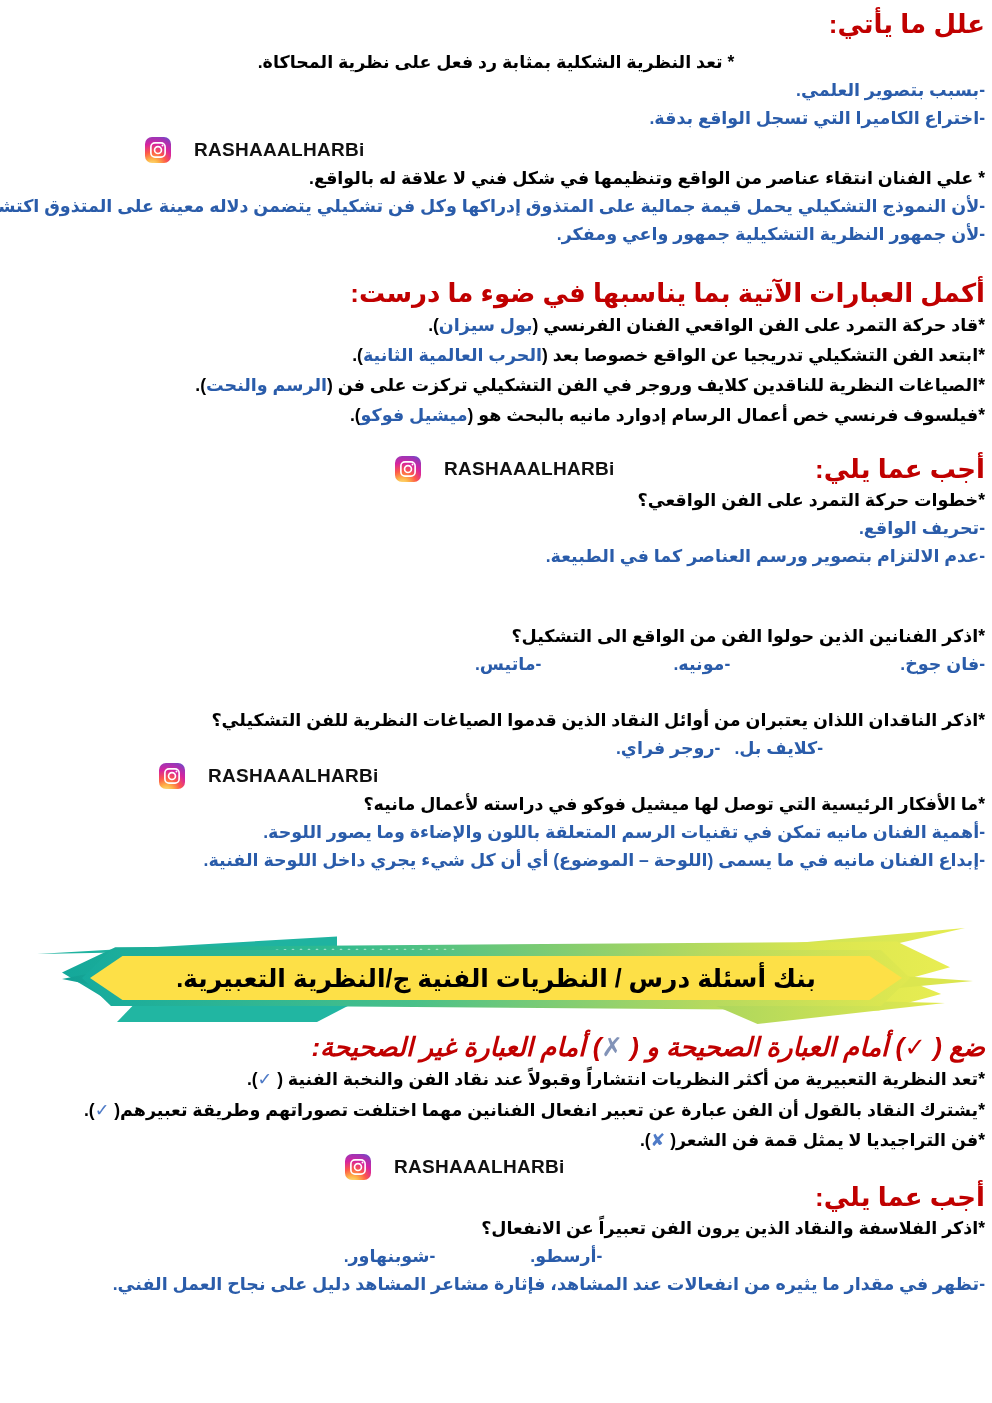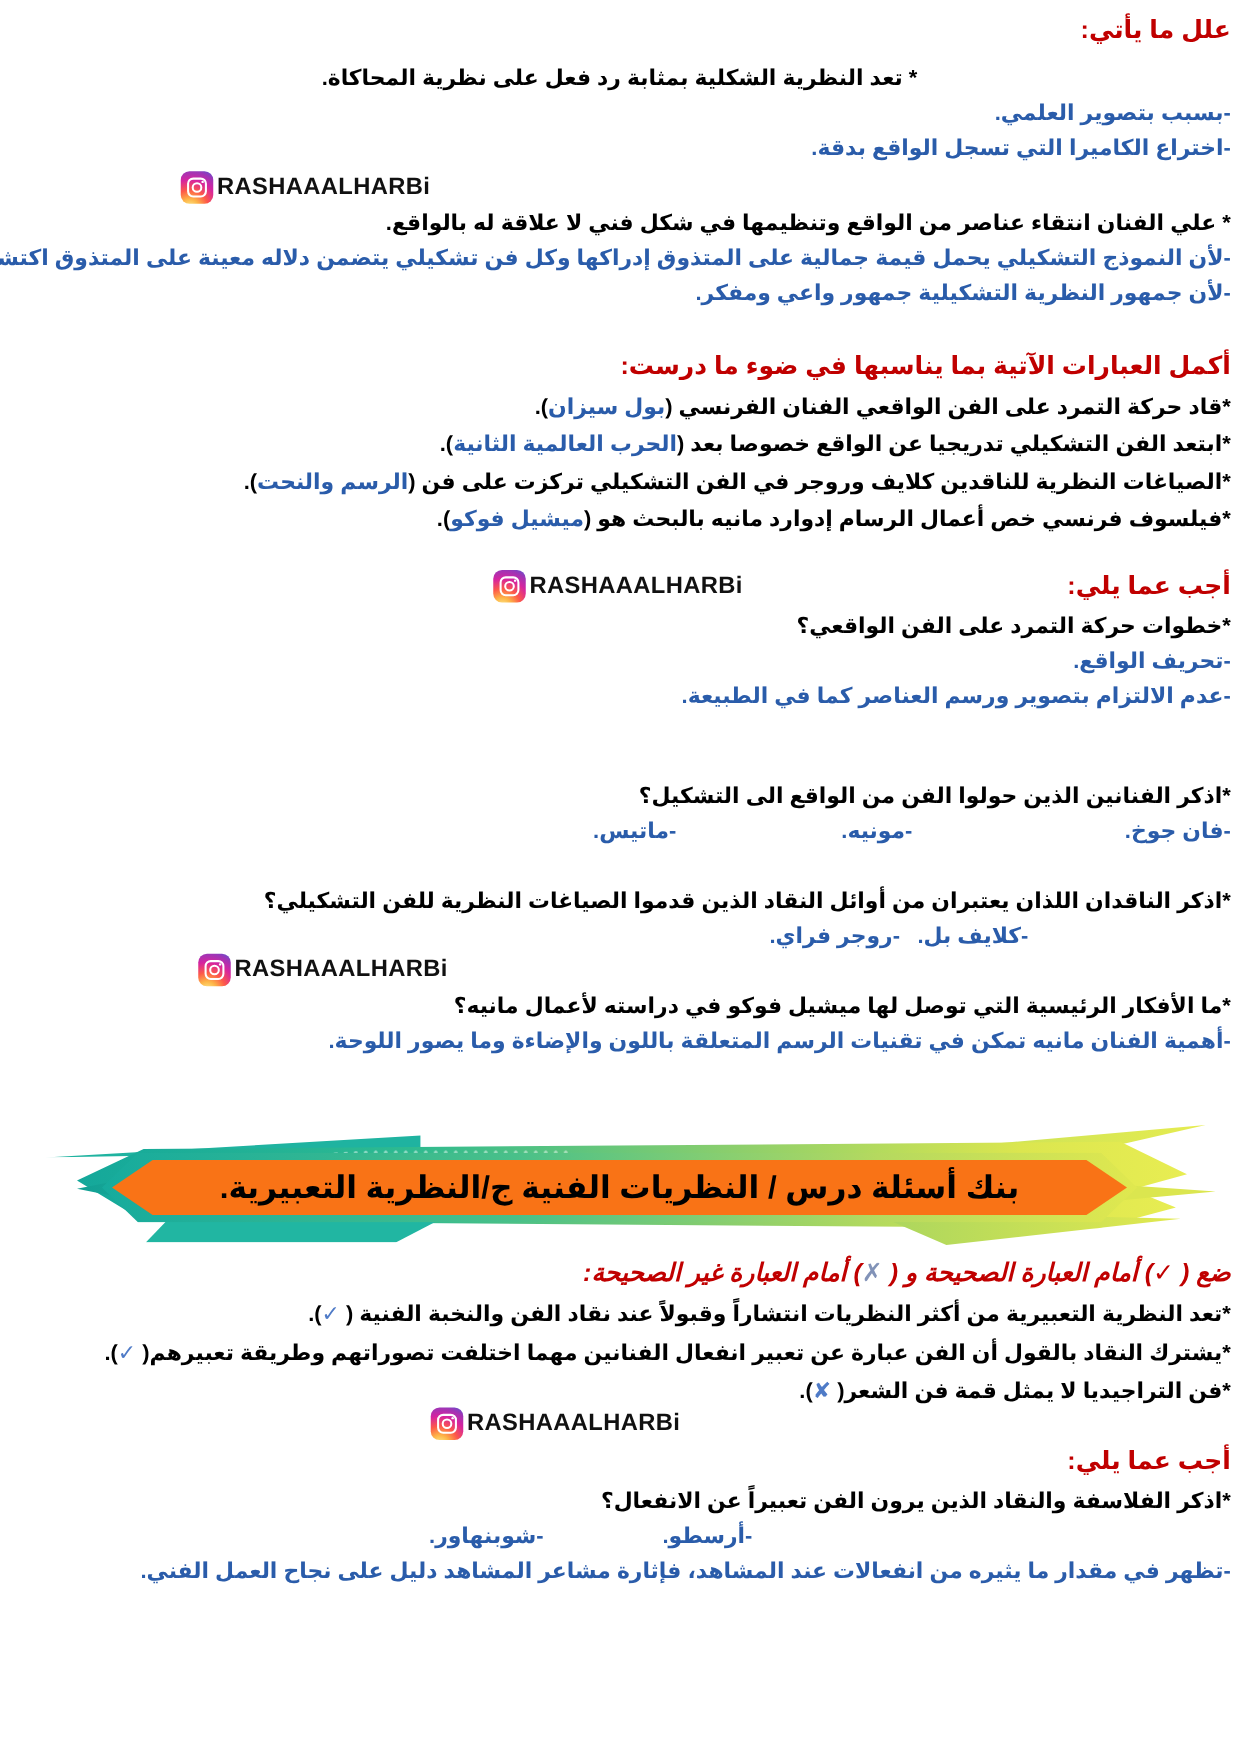--- a/index.html
+++ b/index.html
@@ -1,37 +1,37 @@
 <!DOCTYPE html>
 <html lang="ar" dir="rtl"><head>
 <meta charset="utf-8">
 <style>
   html,body{margin:0;padding:0;background:#ffffff;}
   body{width:992px;height:1403px;overflow:hidden;
        font-family:"Liberation Sans","DejaVu Sans",sans-serif;
        font-weight:700;color:#000;}
   .doc{direction:rtl;text-align:right;padding:8px 7px 0 7px;}
   p{margin:0;font-size:17.5px;line-height:28px;white-space:nowrap;}
-  .red{color:#c00000;font-size:20px;line-height:32px;}
+  .red{color:#c00000;font-size:26px;line-height:32px;}
   .red.h2{line-height:34px;}
   .blue{color:#2a5caa;}
   .chk{color:#4f7bc7;}
   .chk-red{color:#c00000;}
   .xmark{color:#8293b8;}
   .lh30{line-height:30px;}
   .lh31{line-height:31px;}
   .mt8{margin-top:8px;text-align:center;}
   .mt4{margin-top:4px;}
   .mt6{margin-top:6px;font-style:italic;}
   .mt22{margin-top:22px;}
   .mt26{margin-top:26px;}
   .mt28{margin-top:28px;}
   .mt52{margin-top:52px;}
   
-  .wm{direction:ltr;text-align:left;display:flex;align-items:center;gap:3px;height:28px;}
+  .wm{direction:ltr;text-align:left;display:flex;align-items:center;gap:23px;height:28px;}
   .wm .handle{font-size:19px;letter-spacing:.3px;color:#111;line-height:26px;}
   .ig{width:26px;height:26px;border-radius:7px;flex:0 0 auto;
       background:radial-gradient(circle at 28% 115%,#fdf497 0%,#fdb447 22%,#fd5949 42%,#d6249f 65%,#9b36b7 85%,#4f5bd5 100%);
       display:flex;align-items:center;justify-content:center;}
   .hdr-row{position:relative;height:34px;}
   .hdr-row .red{position:absolute;right:0;top:0;}
   .hdr-row .wm{position:absolute;top:3px;}
   
   .spread .gap-a{margin-left:170px;text-align:center;}
   .spread .gap-b{margin-left:132px;}
@@ -55,21 +55,21 @@
   .banner .s6{position:absolute;right:40px;bottom:0;width:250px;height:30px;
      background:linear-gradient(90deg,#a8d55f,#e2e94f);
      clip-path:polygon(0 10%,100% 30%,25% 100%);}
   .banner .dots{position:absolute;left:130px;top:10px;width:320px;height:34px;opacity:.55;
      background-image:radial-gradient(rgba(255,255,255,.9) 1.2px,transparent 1.7px);
      background-size:8px 8px;
      clip-path:polygon(0 60%,100% 0,100% 100%,12% 100%);}
   .banner .band-outer{position:absolute;left:75px;right:75px;top:22px;height:56px;
      background:linear-gradient(90deg,#16ab9d,#49c089 40%,#b5d95f 75%,#e0e84f);
      clip-path:polygon(0 50%,3.5% 0,96.5% 0,100% 50%,96.5% 100%,3.5% 100%);}
-  .banner .band-inner{position:absolute;left:83px;right:83px;top:28px;height:44px;background:#f97316;
+  .banner .band-inner{position:absolute;left:83px;right:83px;top:28px;height:44px;background:#fde047;
      clip-path:polygon(0 50%,4% 0,96% 0,100% 50%,96% 100%,4% 100%);
      display:flex;align-items:center;justify-content:center;}
   .banner .band-inner span{font-size:25px;color:#000;direction:rtl;}
 </style>
 </head>
 <body>
 
 <div class="doc">
 
   <p class="red">علل ما يأتي:</p>
@@ -127,20 +127,21 @@
         <rect x="2.5" y="2.5" width="19" height="19" rx="5.5"></rect>
         <circle cx="12" cy="12" r="4.6"></circle>
         <circle cx="18" cy="6" r="1.3" fill="#ffffff" stroke="none"></circle>
       </svg>
     </span>
     <span class="handle">RASHAAALHARBi</span>
   </div>
 
   <p>*ما الأفكار الرئيسية التي توصل لها ميشيل فوكو في دراسته لأعمال مانيه؟</p>
   <p class="blue">-أهمية الفنان مانيه تمكن في تقنيات الرسم المتعلقة باللون والإضاءة وما يصور اللوحة.</p>
+  <p class="blue">-إبداع  الفنان مانيه في ما يسمى (اللوحة – الموضوع) أي أن كل شيء يجري داخل اللوحة الفنية.</p>
 
   <div class="banner">
     <div class="s1"></div>
     <div class="s4"></div>
     <div class="back"></div>
     <div class="dots"></div>
     <div class="s2"></div>
     <div class="s3"></div>
     <div class="s5"></div>
     <div class="s6"></div>

